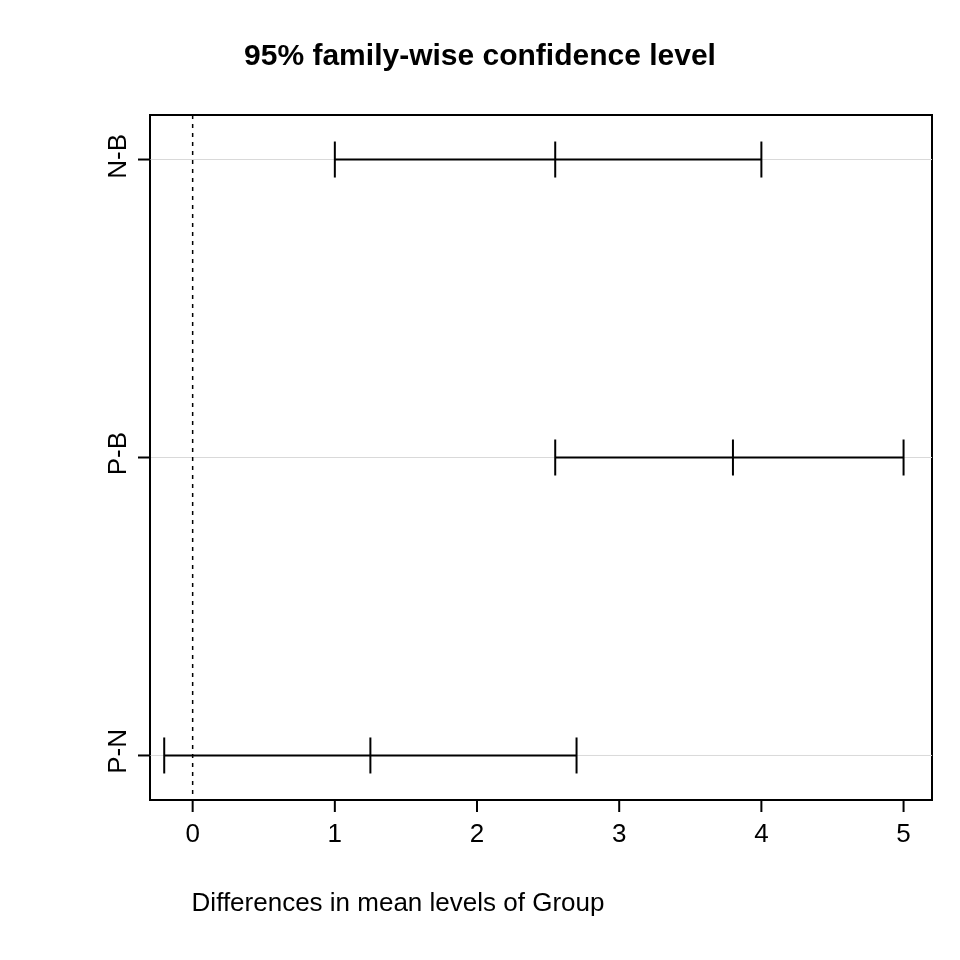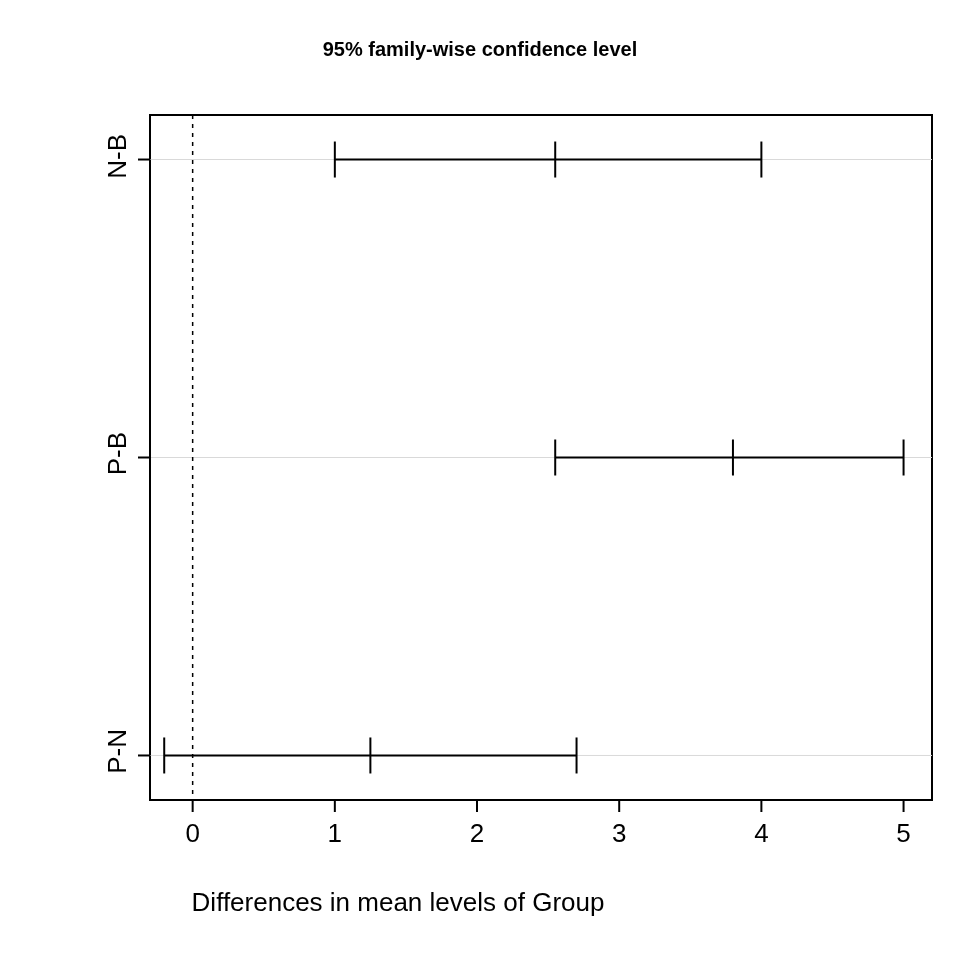--- a/index.html
+++ b/index.html
@@ -9,21 +9,21 @@
     height: 960px;
     background: #ffffff;
     font-family: Arial, Helvetica, sans-serif;
   }
   .title {
     position: absolute;
     top: 38px;
     left: 0;
     width: 960px;
     text-align: center;
-    font-size: 20px;
+    font-size: 30px;
     font-weight: bold;
     color: #000;
   }
   .xlabel {
     position: absolute;
     bottom: 42px;
     left: 0;
     width: 796px;
     text-align: center;
     font-size: 26px;

